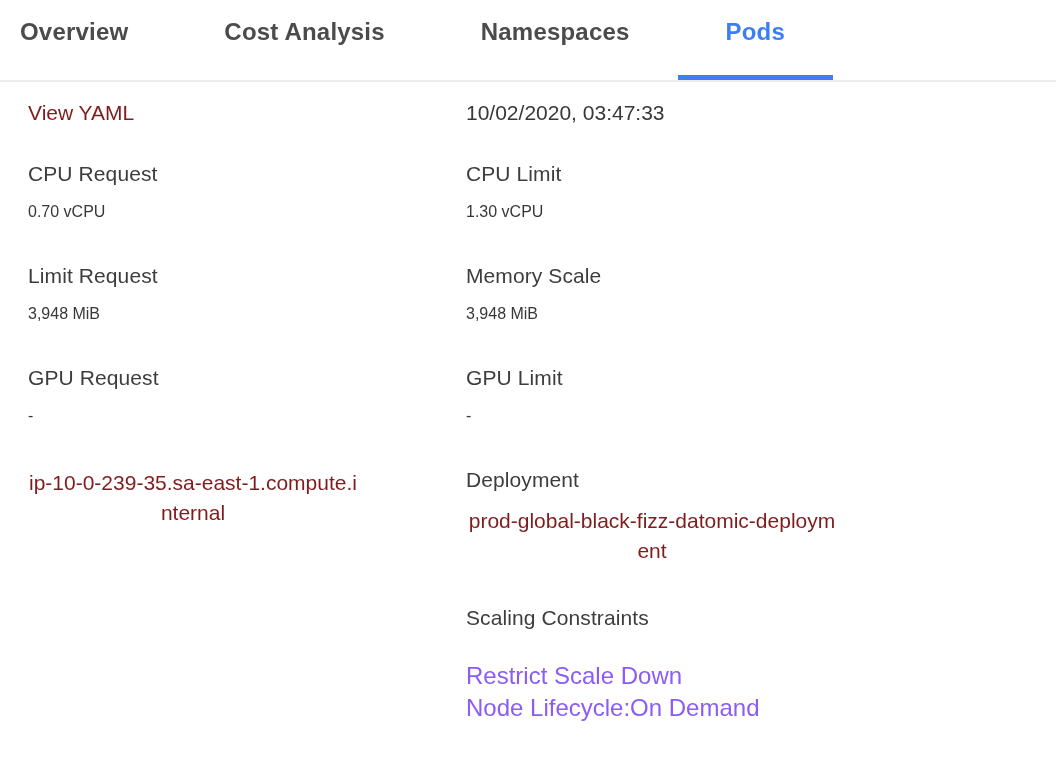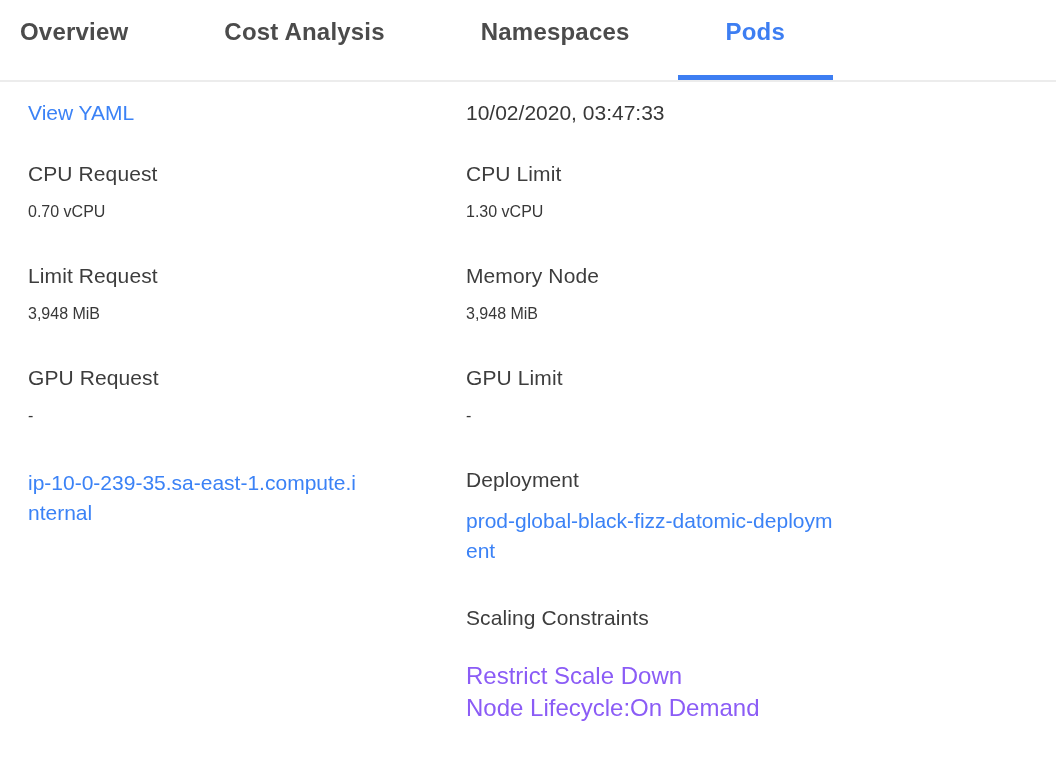--- a/index.html
+++ b/index.html
@@ -61,23 +61,24 @@
     margin-bottom: 14px;
     letter-spacing: 0.1px;
   }
   .field .value {
     font-size: 16px;
     line-height: 24px;
     color: #383838;
   }
 
   .link {
-    color: #3b82f6;
+    color: #7f1d1d;
     text-decoration: none;
     cursor: pointer;
+    text-align: center;
   }
   .link-value {
     display: block;
     font-size: 21px;
     line-height: 30px;
     word-break: break-all;
   }
   .host-link { max-width: 330px; }
   .deploy-link { max-width: 372px; }
 
@@ -130,21 +131,21 @@
 
     <div class="col right">
       <div class="row-top value">10/02/2020, 03:47:33</div>
 
       <div class="field">
         <div class="label">CPU Limit</div>
         <div class="value">1.30 vCPU</div>
       </div>
 
       <div class="field">
-        <div class="label">Memory Node</div>
+        <div class="label">Memory Scale</div>
         <div class="value">3,948 MiB</div>
       </div>
 
       <div class="field">
         <div class="label">GPU Limit</div>
         <div class="value">-</div>
       </div>
 
       <div class="field">
         <div class="label">Deployment</div>

